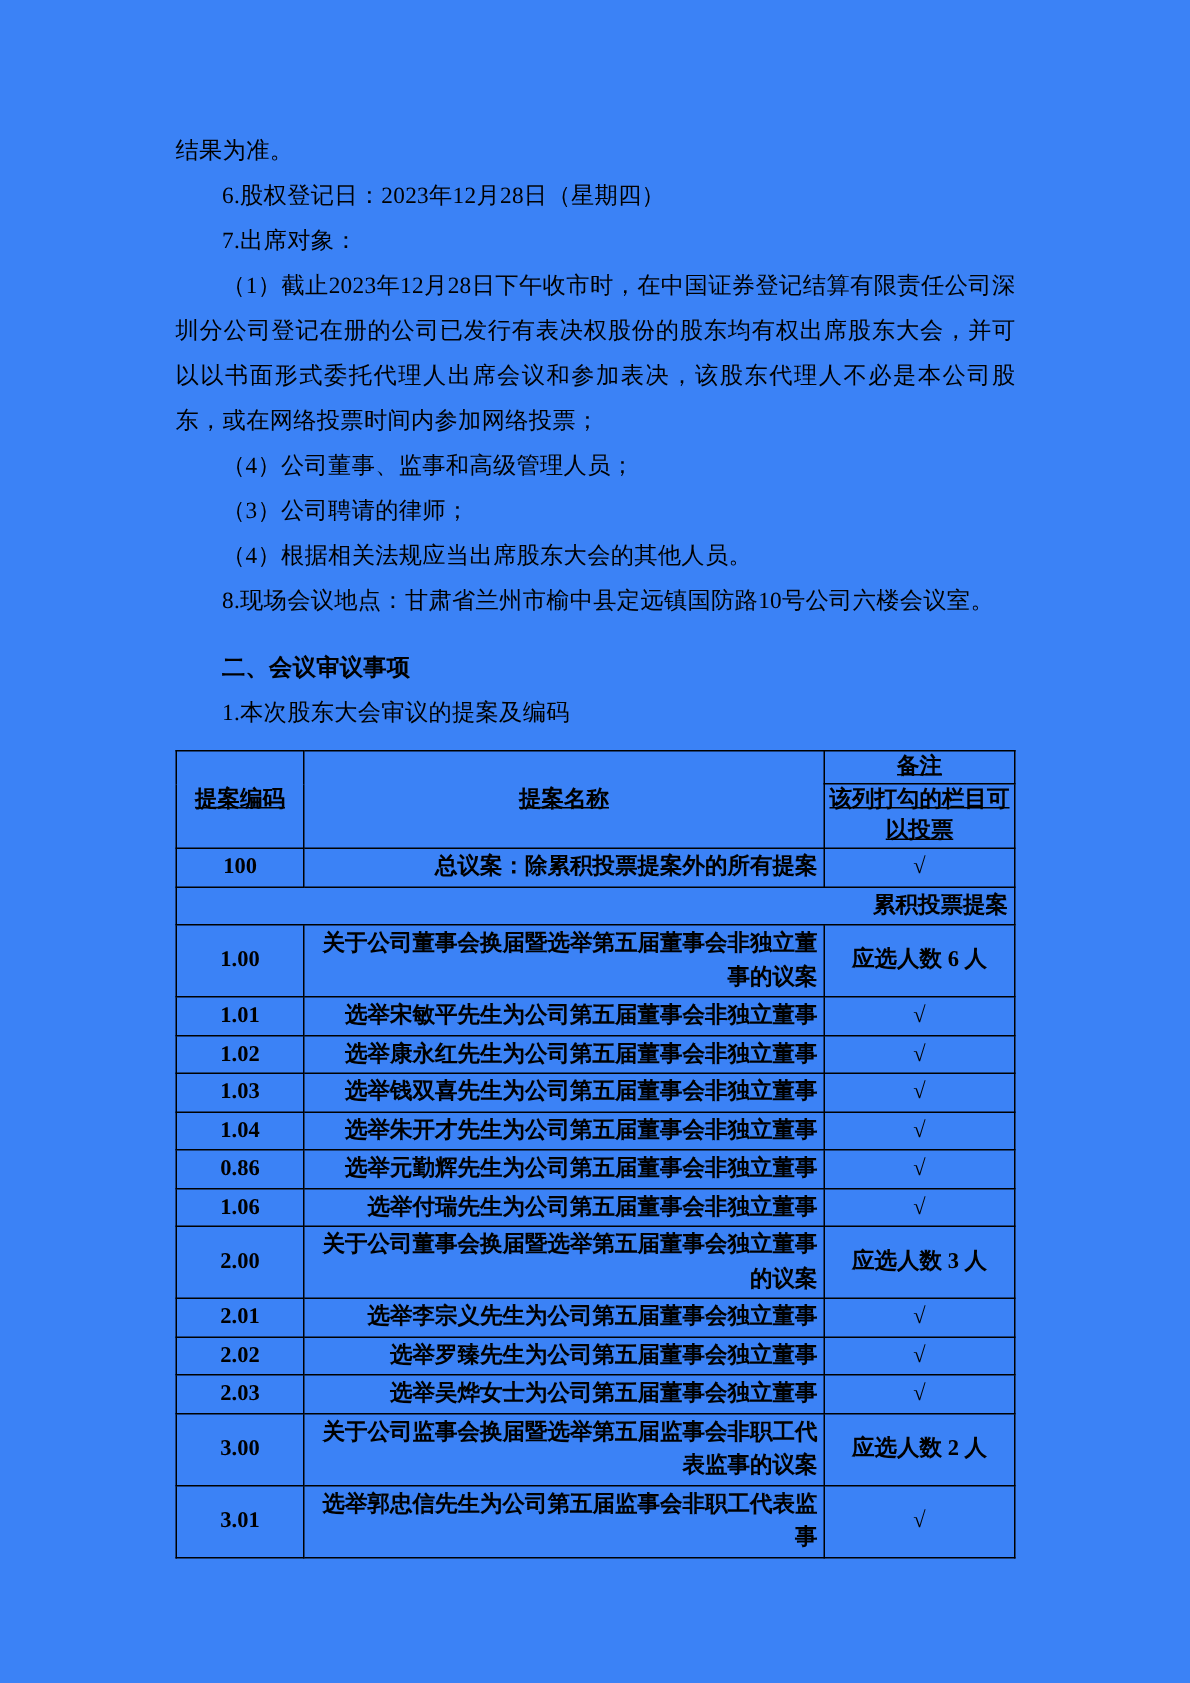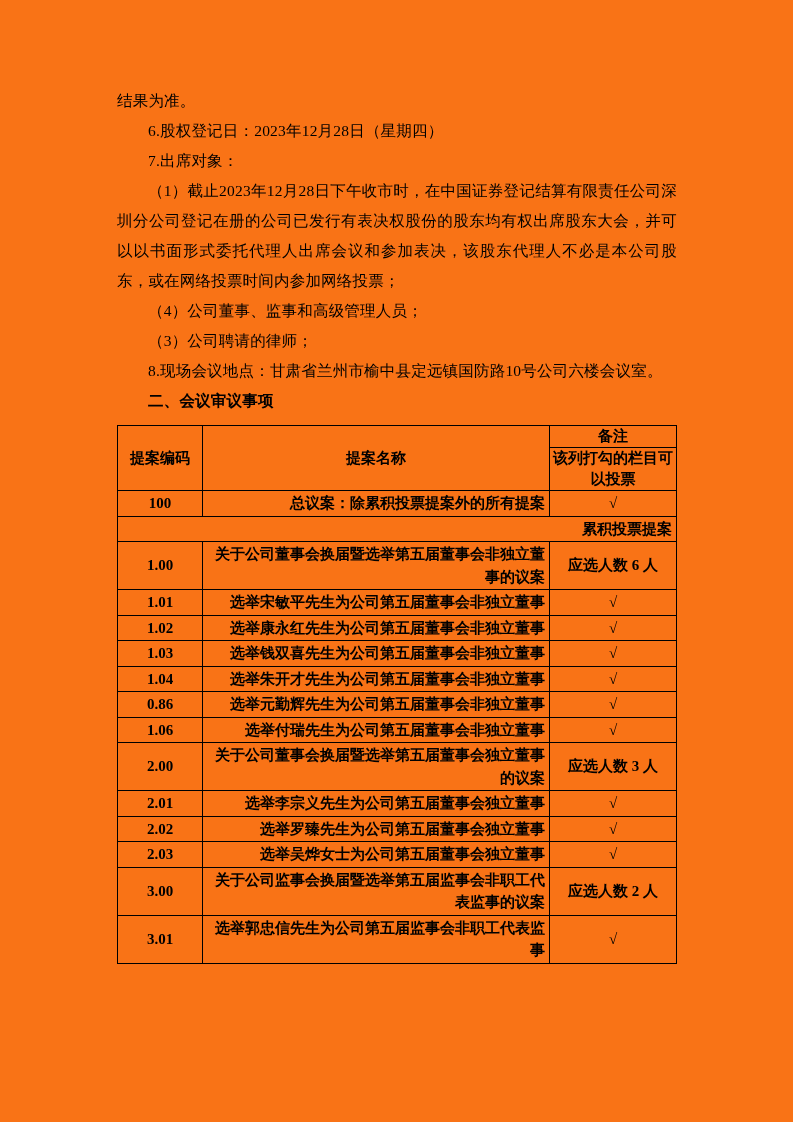--- a/index.html
+++ b/index.html
@@ -10,79 +10,82 @@
     background: #ffffff;
     font-family: "Liberation Serif", "DejaVu Serif", serif;
     color: #000000;
     position: relative;
     overflow: hidden;
   }
   .page {
     position: absolute;
     left: 0; top: 0;
     width: 793px; height: 1122px;
-    background: #f97316;
+    background: #3b82f6;
   }
   .doc {
     position: absolute;
     left: 117px;
     top: 86px;
     width: 560px;
   }
   .para {
     margin: 0;
     font-size: 15.5px;
     line-height: 30px;
     text-align: justify;
     letter-spacing: 0.2px;
   }
   .indent { text-indent: 2em; }
-  .bold { font-weight: bold; }
+  .bold { font-weight: bold; margin-top: 15px; }
   table.proposals {
     border-collapse: collapse;
     width: 100%;
     margin-top: 9px;
     table-layout: fixed;
   }
   table.proposals th,
   table.proposals td {
     border: 1px solid #000000;
     font-size: 15px;
     padding: 1px 4px;
     vertical-align: middle;
     overflow: hidden;
     font-weight: bold;
   }
   table.proposals th {
     font-weight: bold;
     text-align: center;
     line-height: 21px;
     padding: 0 2px;
+    text-decoration: underline;
   }
   table.proposals td { line-height: 22.5px; }
   .code-cell   { text-align: center; }
   .name-cell   { text-align: right; }
   .name-cell.center { text-align: right; }
   .remark-cell { text-align: center; }
   .section-cell{ text-align: right; }
 </style>
 </head>
 <body>
 
 <div class="page">
   <div class="doc">
 
     <p class="para">结果为准。</p>
     <p class="para indent">6.股权登记日：2023年12月28日（星期四）</p>
     <p class="para indent">7.出席对象：</p>
     <p class="para indent">（1）截止2023年12月28日下午收市时，在中国证券登记结算有限责任公司深圳分公司登记在册的公司已发行有表决权股份的股东均有权出席股东大会，并可以以书面形式委托代理人出席会议和参加表决，该股东代理人不必是本公司股东，或在网络投票时间内参加网络投票；</p>
     <p class="para indent">（4）公司董事、监事和高级管理人员；</p>
     <p class="para indent">（3）公司聘请的律师；</p>
+    <p class="para indent">（4）根据相关法规应当出席股东大会的其他人员。</p>
     <p class="para indent">8.现场会议地点：甘肃省兰州市榆中县定远镇国防路10号公司六楼会议室。</p>
     <p class="para indent bold">二、会议审议事项</p>
+    <p class="para indent">1.本次股东大会审议的提案及编码</p>
 
     <table class="proposals">
       <colgroup>
         <col style="width:85px">
         <col style="width:347px">
         <col style="width:127px">
       </colgroup>
       <thead>
         <tr>
           <th rowspan="2">提案编码</th>

